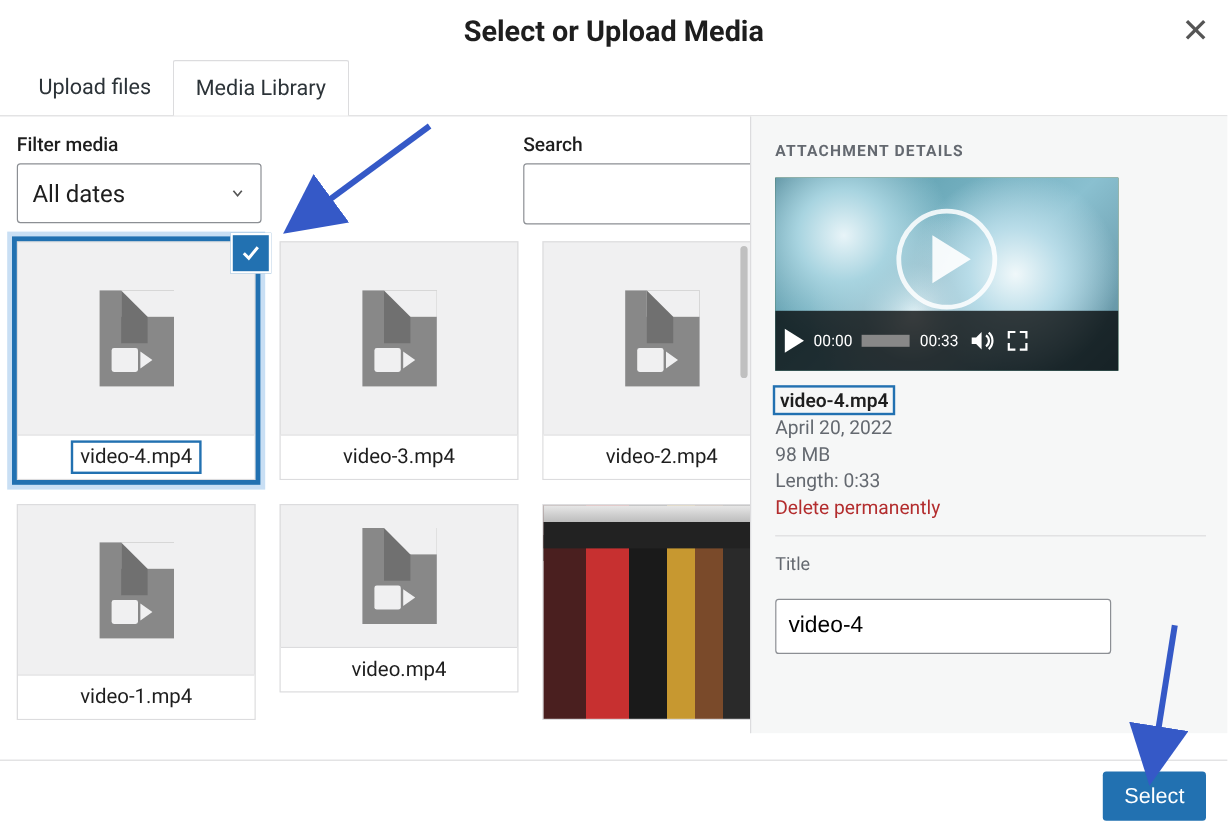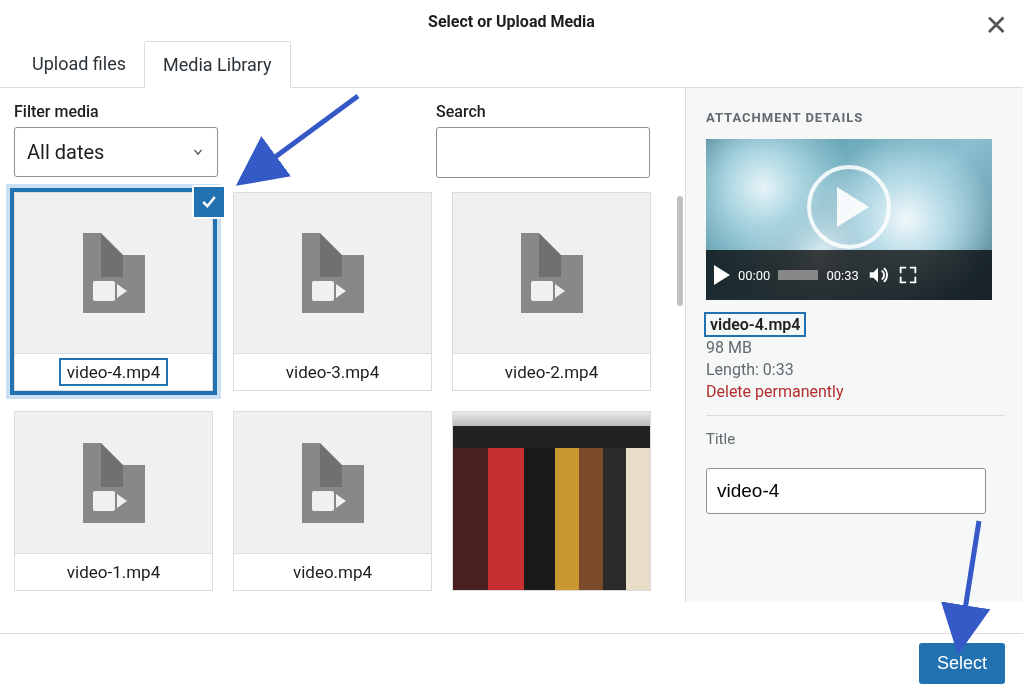--- a/index.html
+++ b/index.html
@@ -11,21 +11,21 @@
       height: 693px;
       overflow: hidden;
       position: relative;
     }
     .modal { position: relative; width: 100%; height: 100%; }
     .header {
       position: relative;
       text-align: center;
       padding: 12px 0 10px 0;
     }
-    .header h1 { font-size: 16px; font-weight: 700; }
+    .header h1 { font-size: 24px; font-weight: 700; }
     .close-btn {
       position: absolute;
       right: 15px;
       top: 12px;
       font-size: 28px;
       color: #555;
       cursor: pointer;
       line-height: 1;
     }
     .tabs {
@@ -206,21 +206,21 @@
     .scrollbar-hint {
       position: absolute;
       top: 108px;
       right: 2px;
       width: 6px;
       height: 110px;
       background: #c0c0c0;
       border-radius: 3px;
     }
     .sidebar {
-      width: 338px;
+      width: 398px;
       background: #f6f7f7;
       border-left: 1px solid #dcdcde;
       padding: 22px 18px 14px 20px;
       overflow: hidden;
     }
     .sidebar h2 {
       font-size: 13px;
       letter-spacing: 1px;
       font-weight: 700;
       color: #646970;
@@ -427,21 +427,21 @@
             <div class="file-icon">
               <div class="vid">
                   <div class="vid-box"></div>
                   <div class="vid-tri"></div>
                 </div>
             </div>
           </div>
           <div class="label"><span>video-1.mp4</span></div>
         </div>
 
-        <div class="media-item" style="height:180px;justify-content:flex-end;">
+        <div class="media-item" style="height:157px;justify-content:flex-end;">
           <div class="thumb">
             <div class="file-icon">
               <div class="vid">
                   <div class="vid-box"></div>
                   <div class="vid-tri"></div>
                 </div>
             </div>
           </div>
           <div class="label"><span>video.mp4</span></div>
         </div>
@@ -485,20 +485,21 @@
               <path d="M16 7a6 6 0 010 10M18.5 4.5a10 10 0 010 15" fill="none" stroke="#fff" stroke-width="2"></path>
             </svg>
           <svg class="icon" width="22" height="22" viewBox="0 0 24 24" fill="#fff">
               <path d="M3 3h7v2H5v5H3V3zm11 0h7v7h-2V5h-5V3zM3 14h2v5h5v2H3v-7zm16 0h2v7h-7v-2h5v-5z"></path>
             </svg>
         </div>
       </div>
 
       <div class="meta">
         <div><span class="filename">video-4.mp4</span></div>
+        <div>April 20, 2022</div>
         <div>98 MB</div>
         <div>Length: 0:33</div>
         <div class="delete-link">Delete permanently</div>
       </div>
 
       <hr class="divider">
 
       <div class="field">
         <label>Title</label>
         <input type="text" value="video-4" style="">

